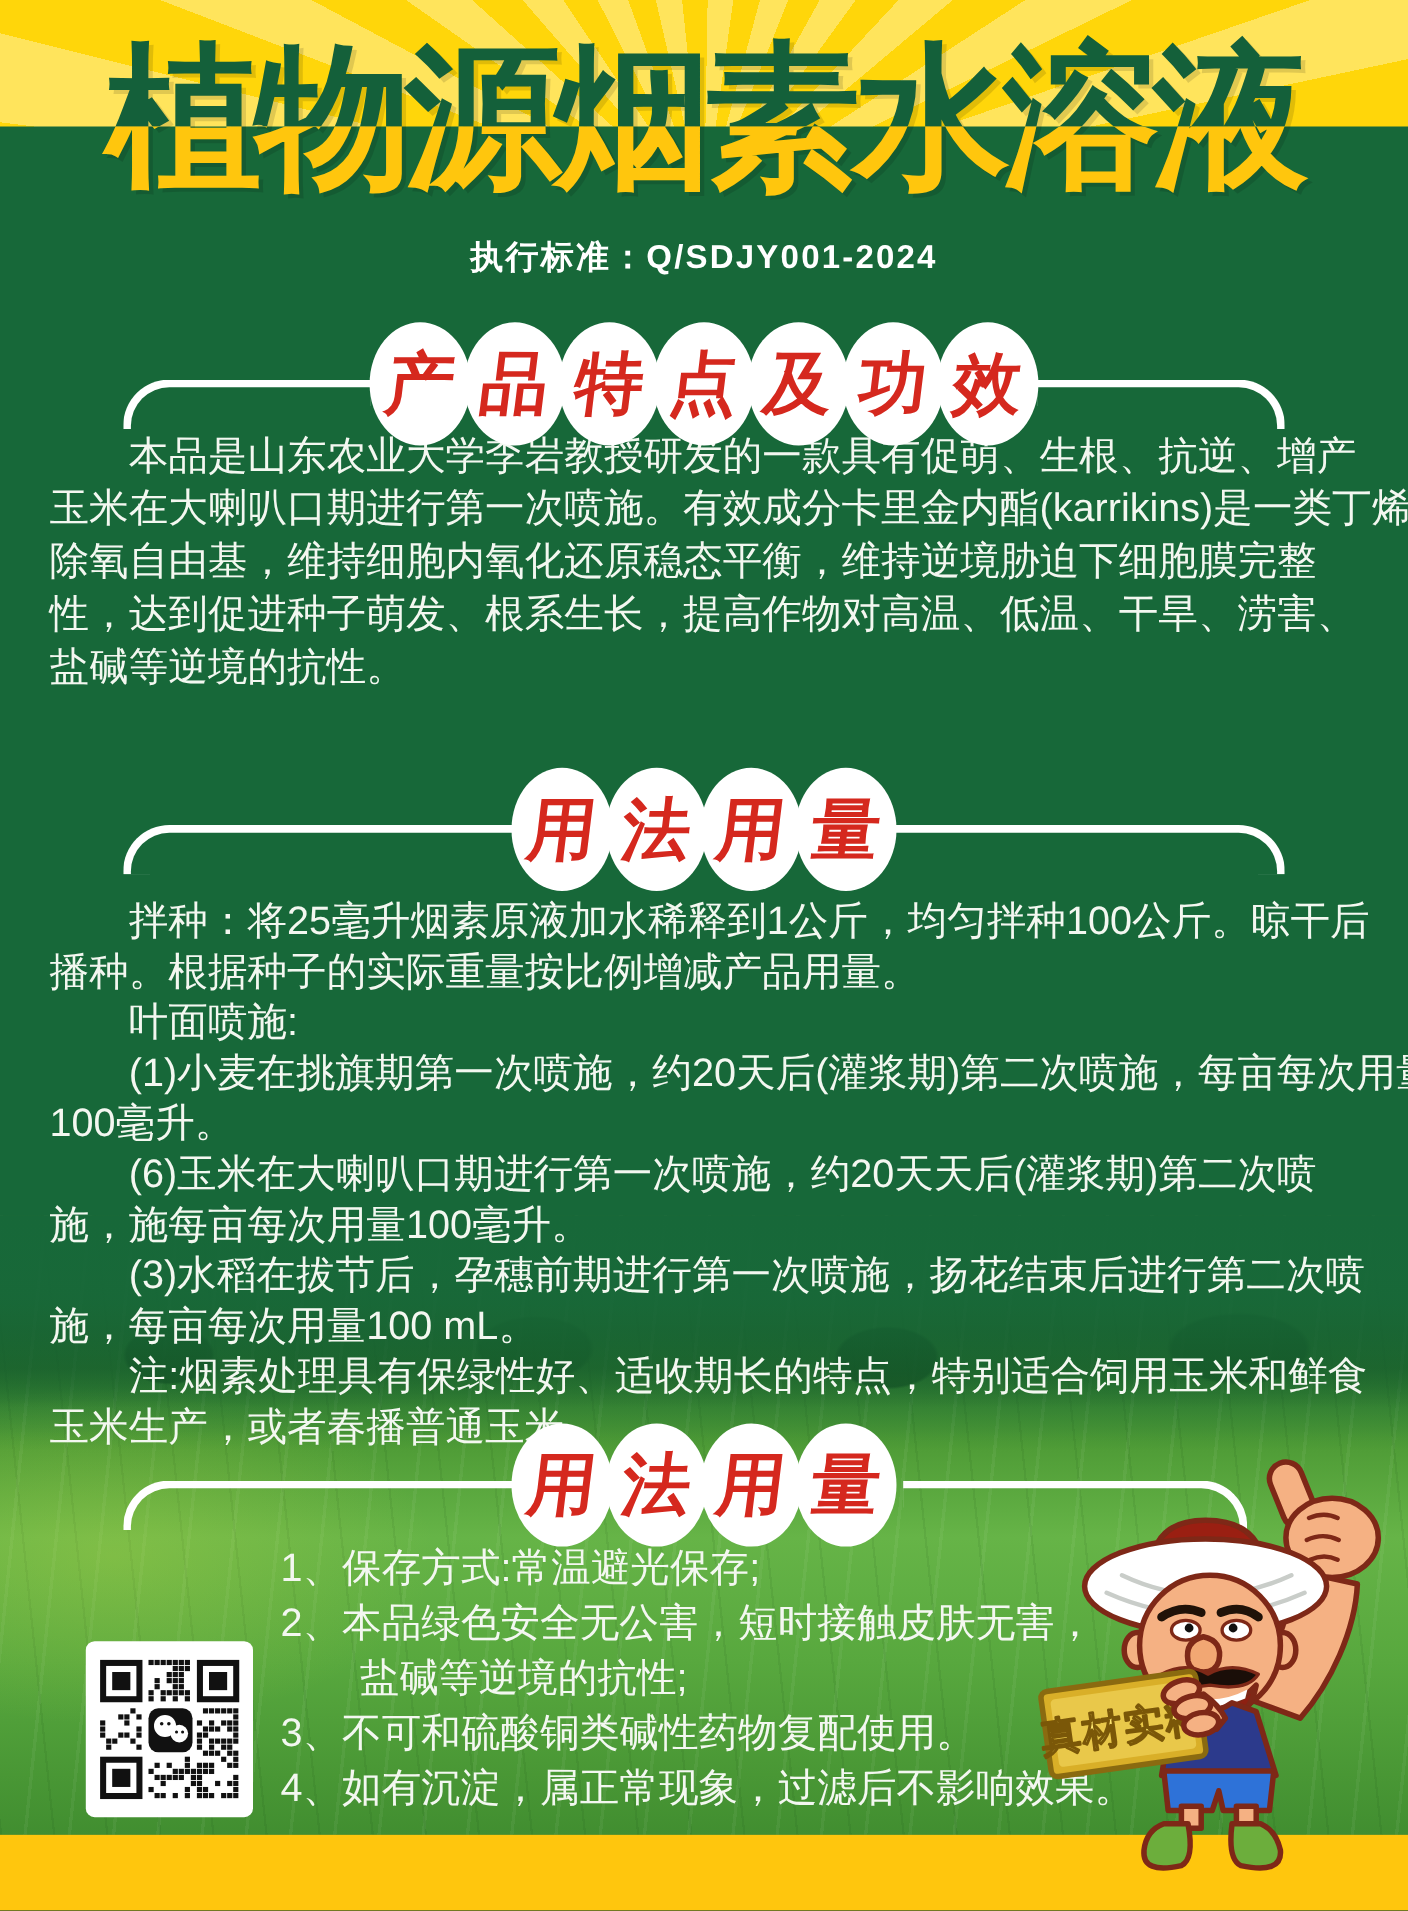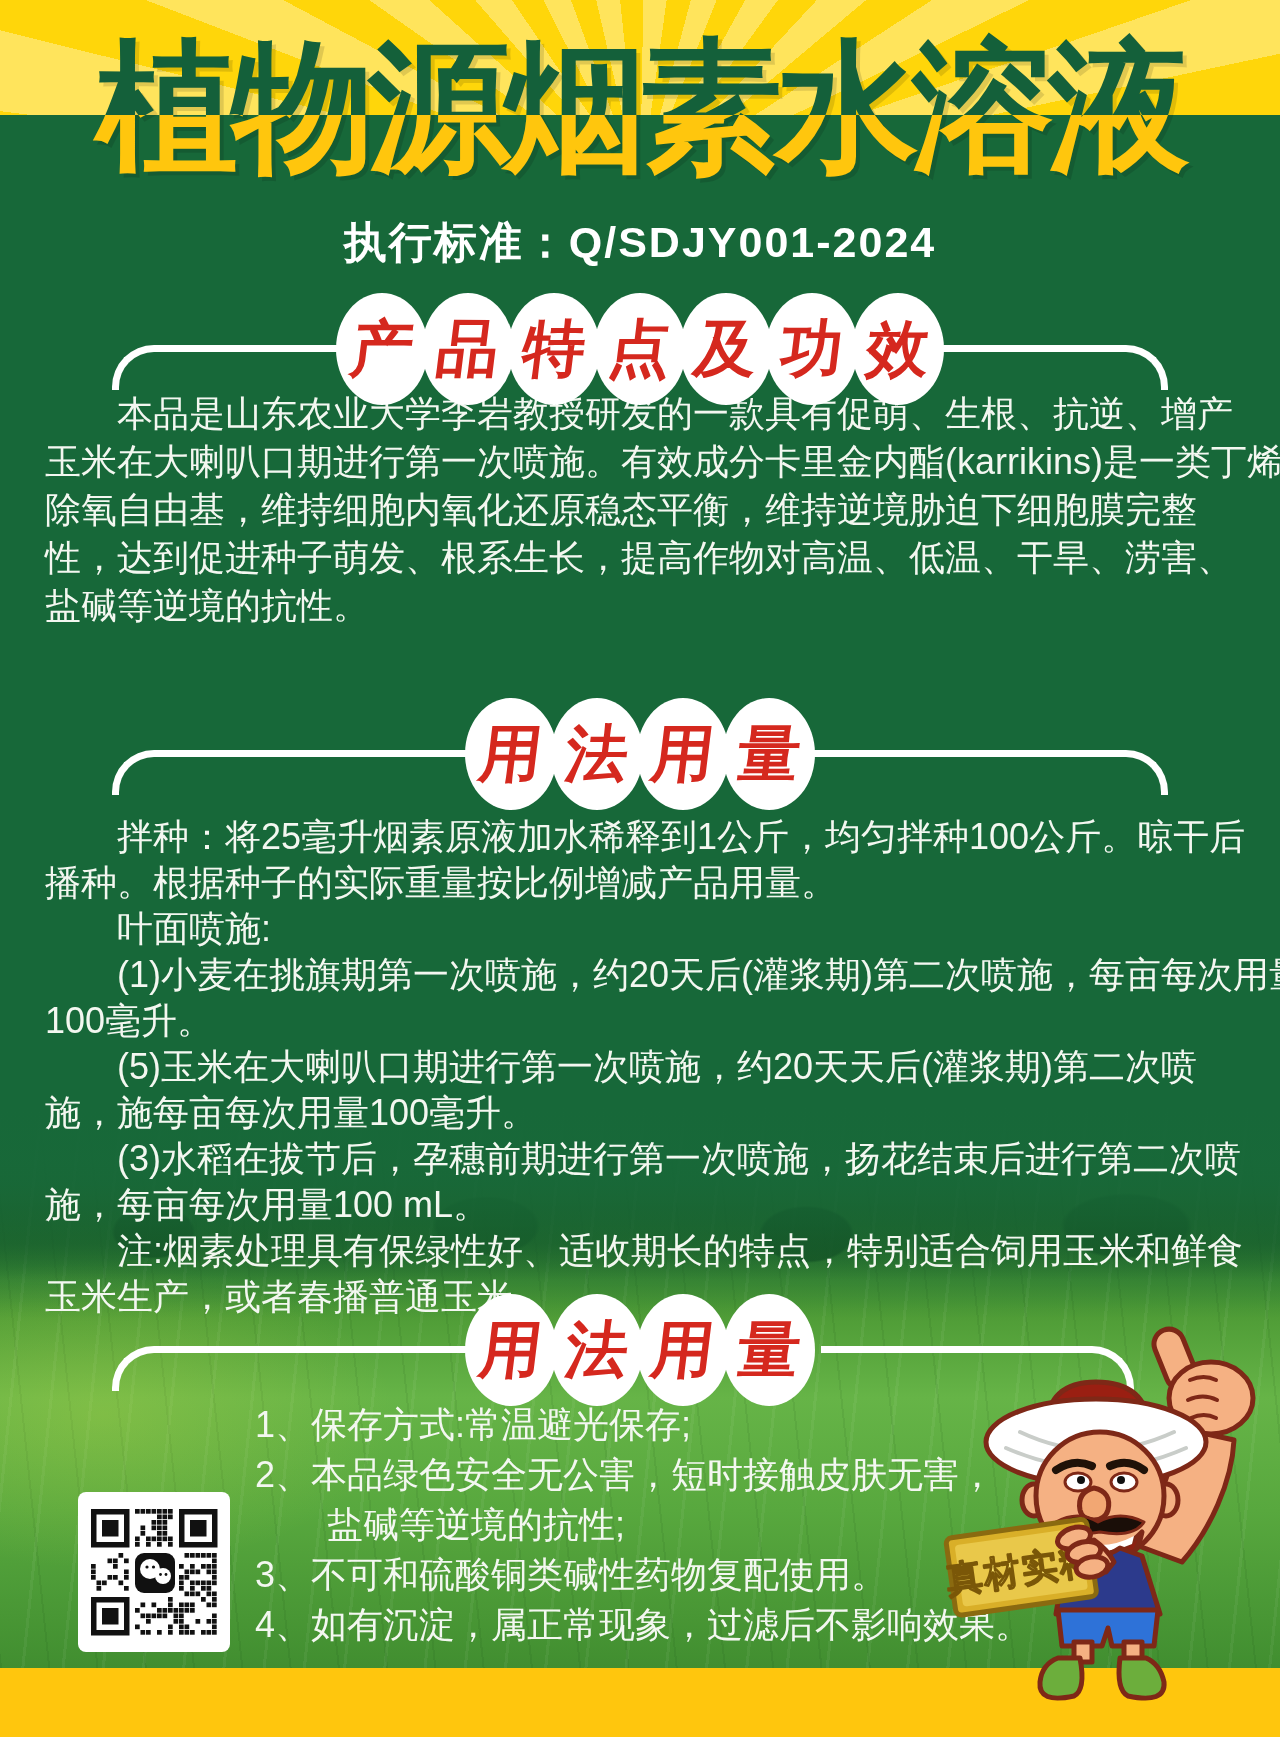--- a/index.html
+++ b/index.html
@@ -21,21 +21,21 @@
   .title-clip.bottom{top:115px;height:120px;}
   .title-text{
     position:absolute;left:0;width:100%;text-align:center;
     font-size:142px;line-height:1;font-weight:bold;letter-spacing:-6px;
     white-space:nowrap;text-shadow:4px 4px 0 rgba(0,0,0,0.12);
   }
   .title-clip.top .title-text{top:36px;color:#14603A;}
   .title-clip.bottom .title-text{top:-79px;color:#FFC60D;}
   .standard{
     position:absolute;top:214px;left:0;width:100%;text-align:center;
-    color:#ffffff;font-size:43px;font-weight:bold;letter-spacing:2px;
+    color:#ffffff;font-size:30px;font-weight:bold;letter-spacing:2px;
   }
   
   .sec{position:absolute;left:0;width:100%;height:125px;z-index:3;}
   .sec .hline{position:absolute;top:52px;height:38px;border-top:7px solid #fff;}
   .sec .hline.l{border-left:7px solid #fff;border-top-left-radius:42px;left:112px;}
   .sec .hline.r{border-right:7px solid #fff;border-top-right-radius:42px;right:112px;}
   .sec .ovals{position:absolute;top:0;left:0;width:100%;display:flex;justify-content:center;}
   .oval{
     width:92px;height:112px;background:#fff;border-radius:50%;
     margin:0 -3px;display:flex;align-items:center;justify-content:center;
@@ -159,21 +159,21 @@
       </div>
   </div>
 
   <div class="textblock usage-text">
 
   <div class="tline">　　拌种：将25毫升烟素原液加水稀释到1公斤，均匀拌种100公斤。晾干后</div>
       <div class="tline">播种。根据种子的实际重量按比例增减产品用量。</div>
       <div class="tline">　　叶面喷施:</div>
       <div class="tline">　　(1)小麦在挑旗期第一次喷施，约20天后(灌浆期)第二次喷施，每亩每次用量</div>
       <div class="tline">100毫升。</div>
-      <div class="tline">　　(5)玉米在大喇叭口期进行第一次喷施，约20天天后(灌浆期)第二次喷</div>
+      <div class="tline">　　(6)玉米在大喇叭口期进行第一次喷施，约20天天后(灌浆期)第二次喷</div>
       <div class="tline">施，施每亩每次用量100毫升。</div>
       <div class="tline">　　(3)水稻在拔节后，孕穗前期进行第一次喷施，扬花结束后进行第二次喷</div>
       <div class="tline">施，每亩每次用量100 mL。</div>
       <div class="tline">　　注:烟素处理具有保绿性好、适收期长的特点，特别适合饲用玉米和鲜食</div>
       <div class="tline">玉米生产，或者春播普通玉米。</div>
     </div>
 
   <div class="field">
     <div class="trees"></div>
     <div class="fade"></div>

